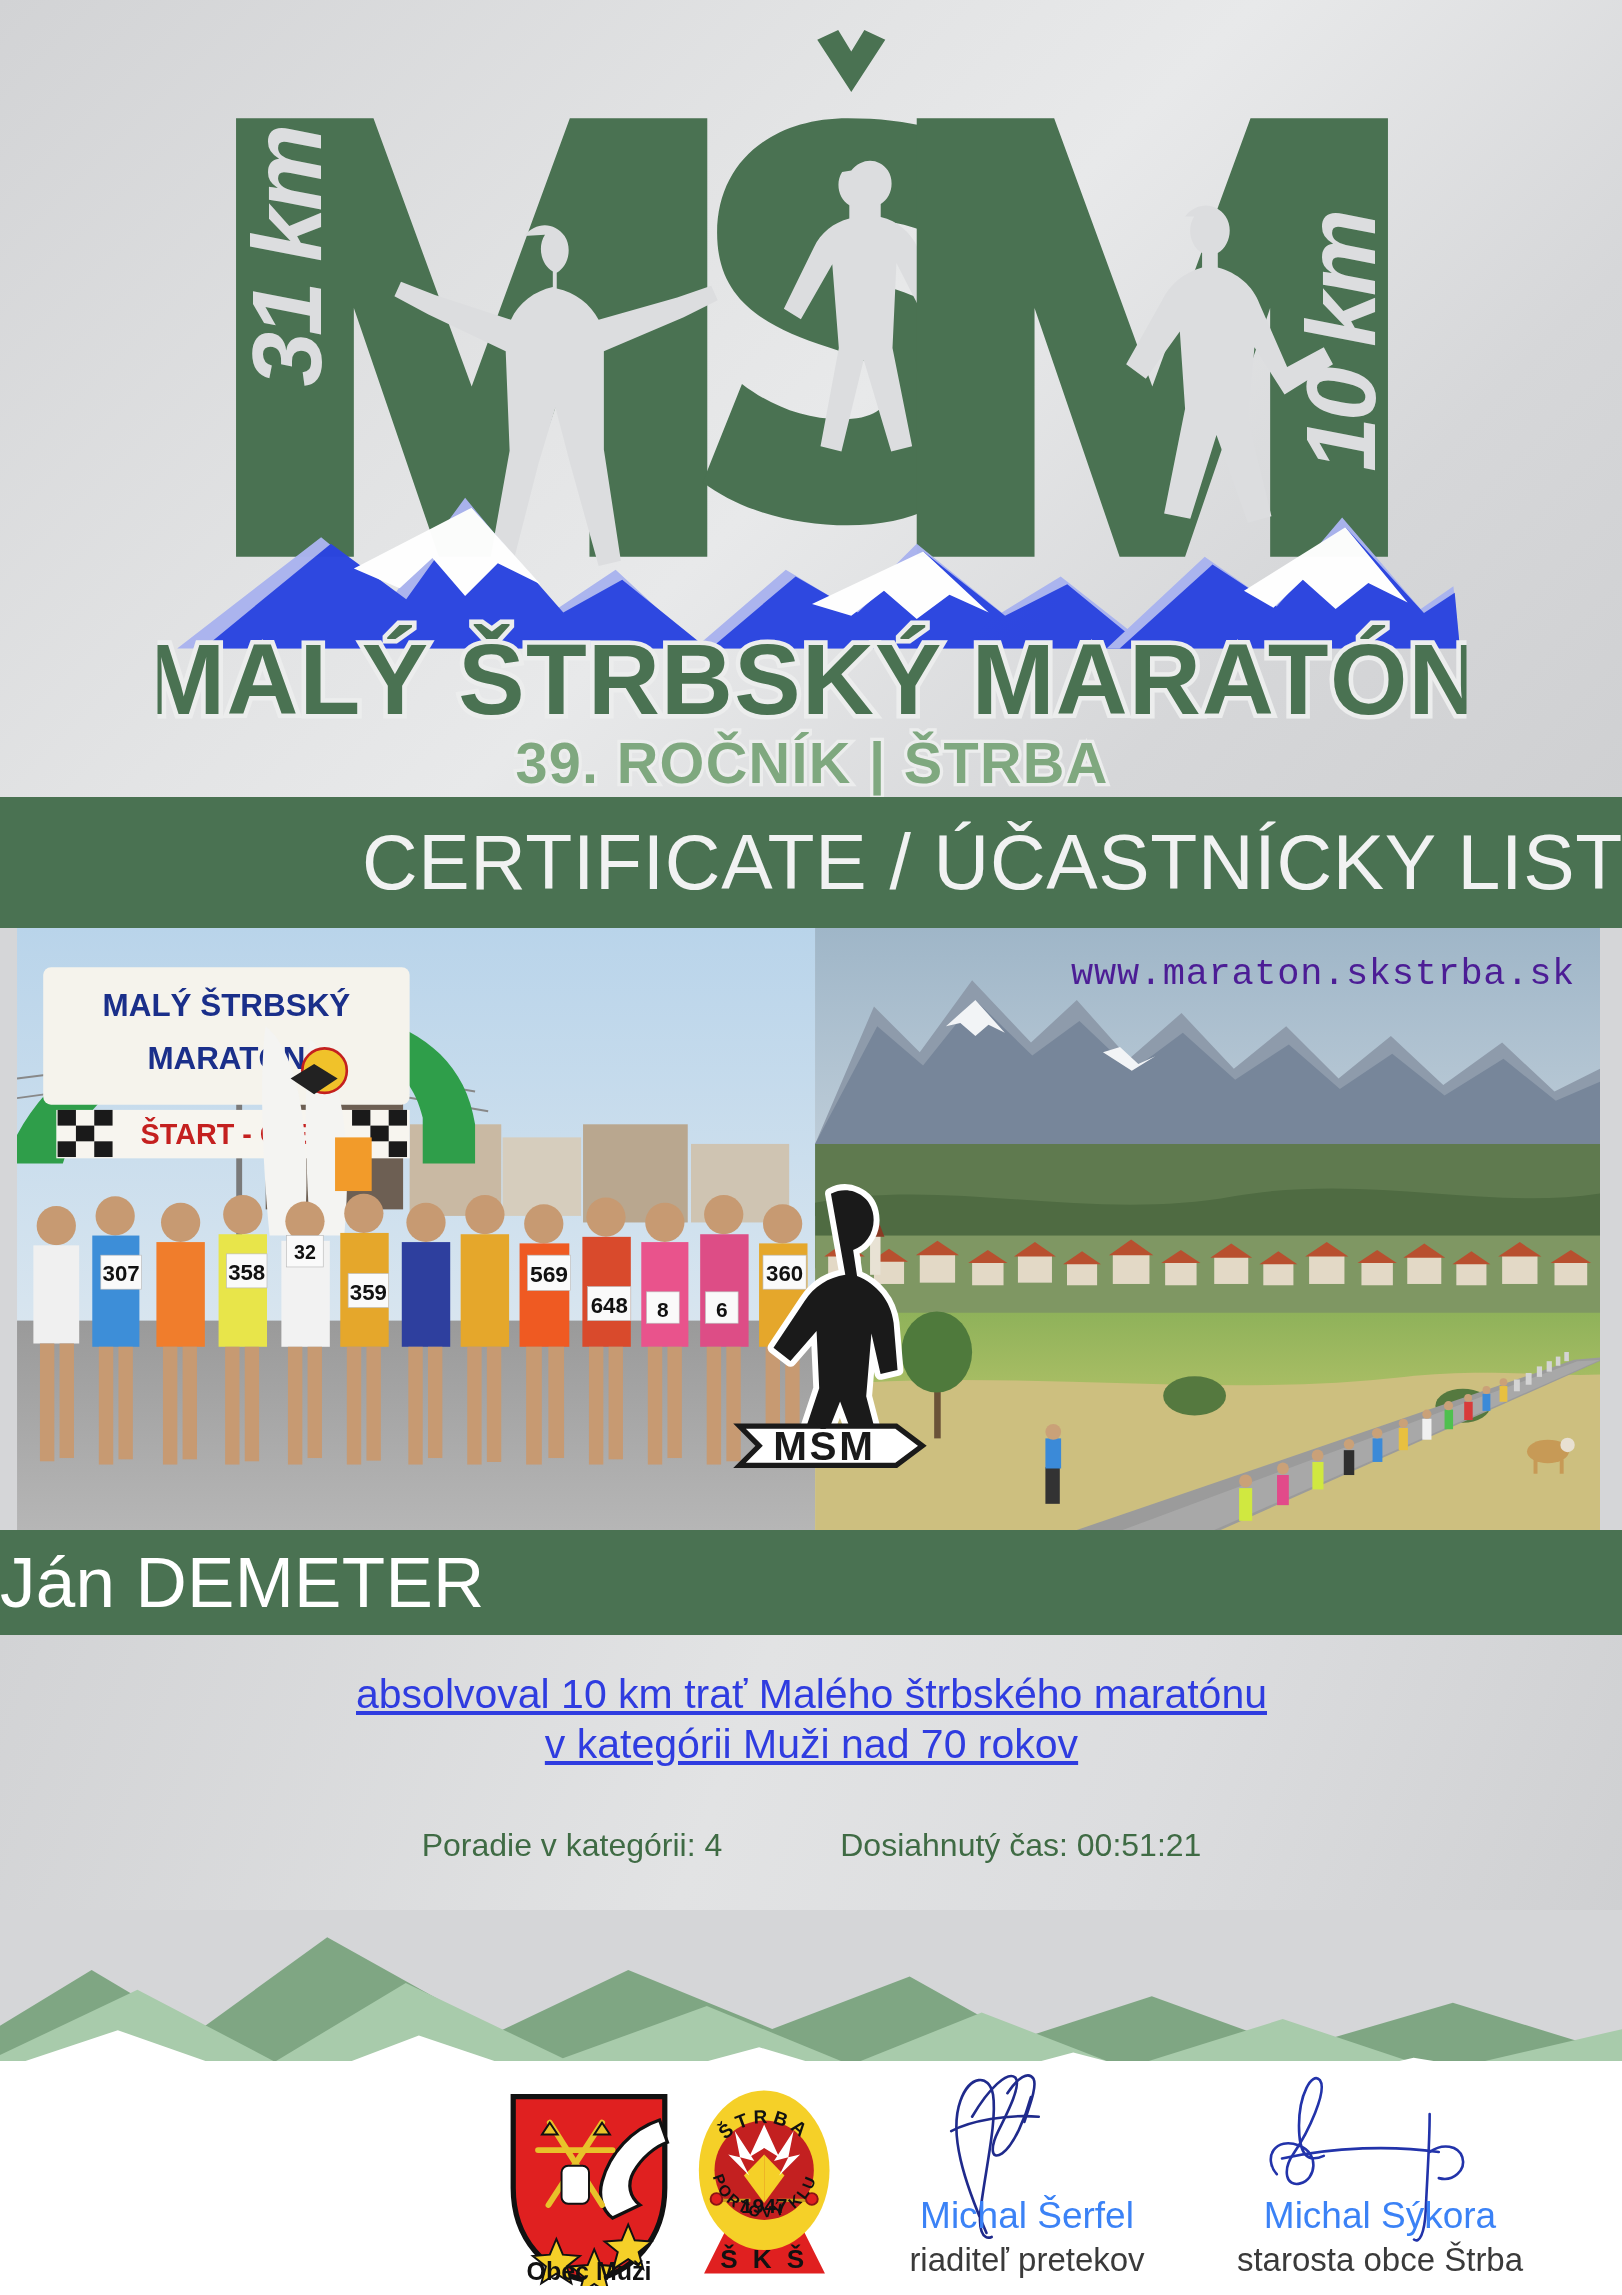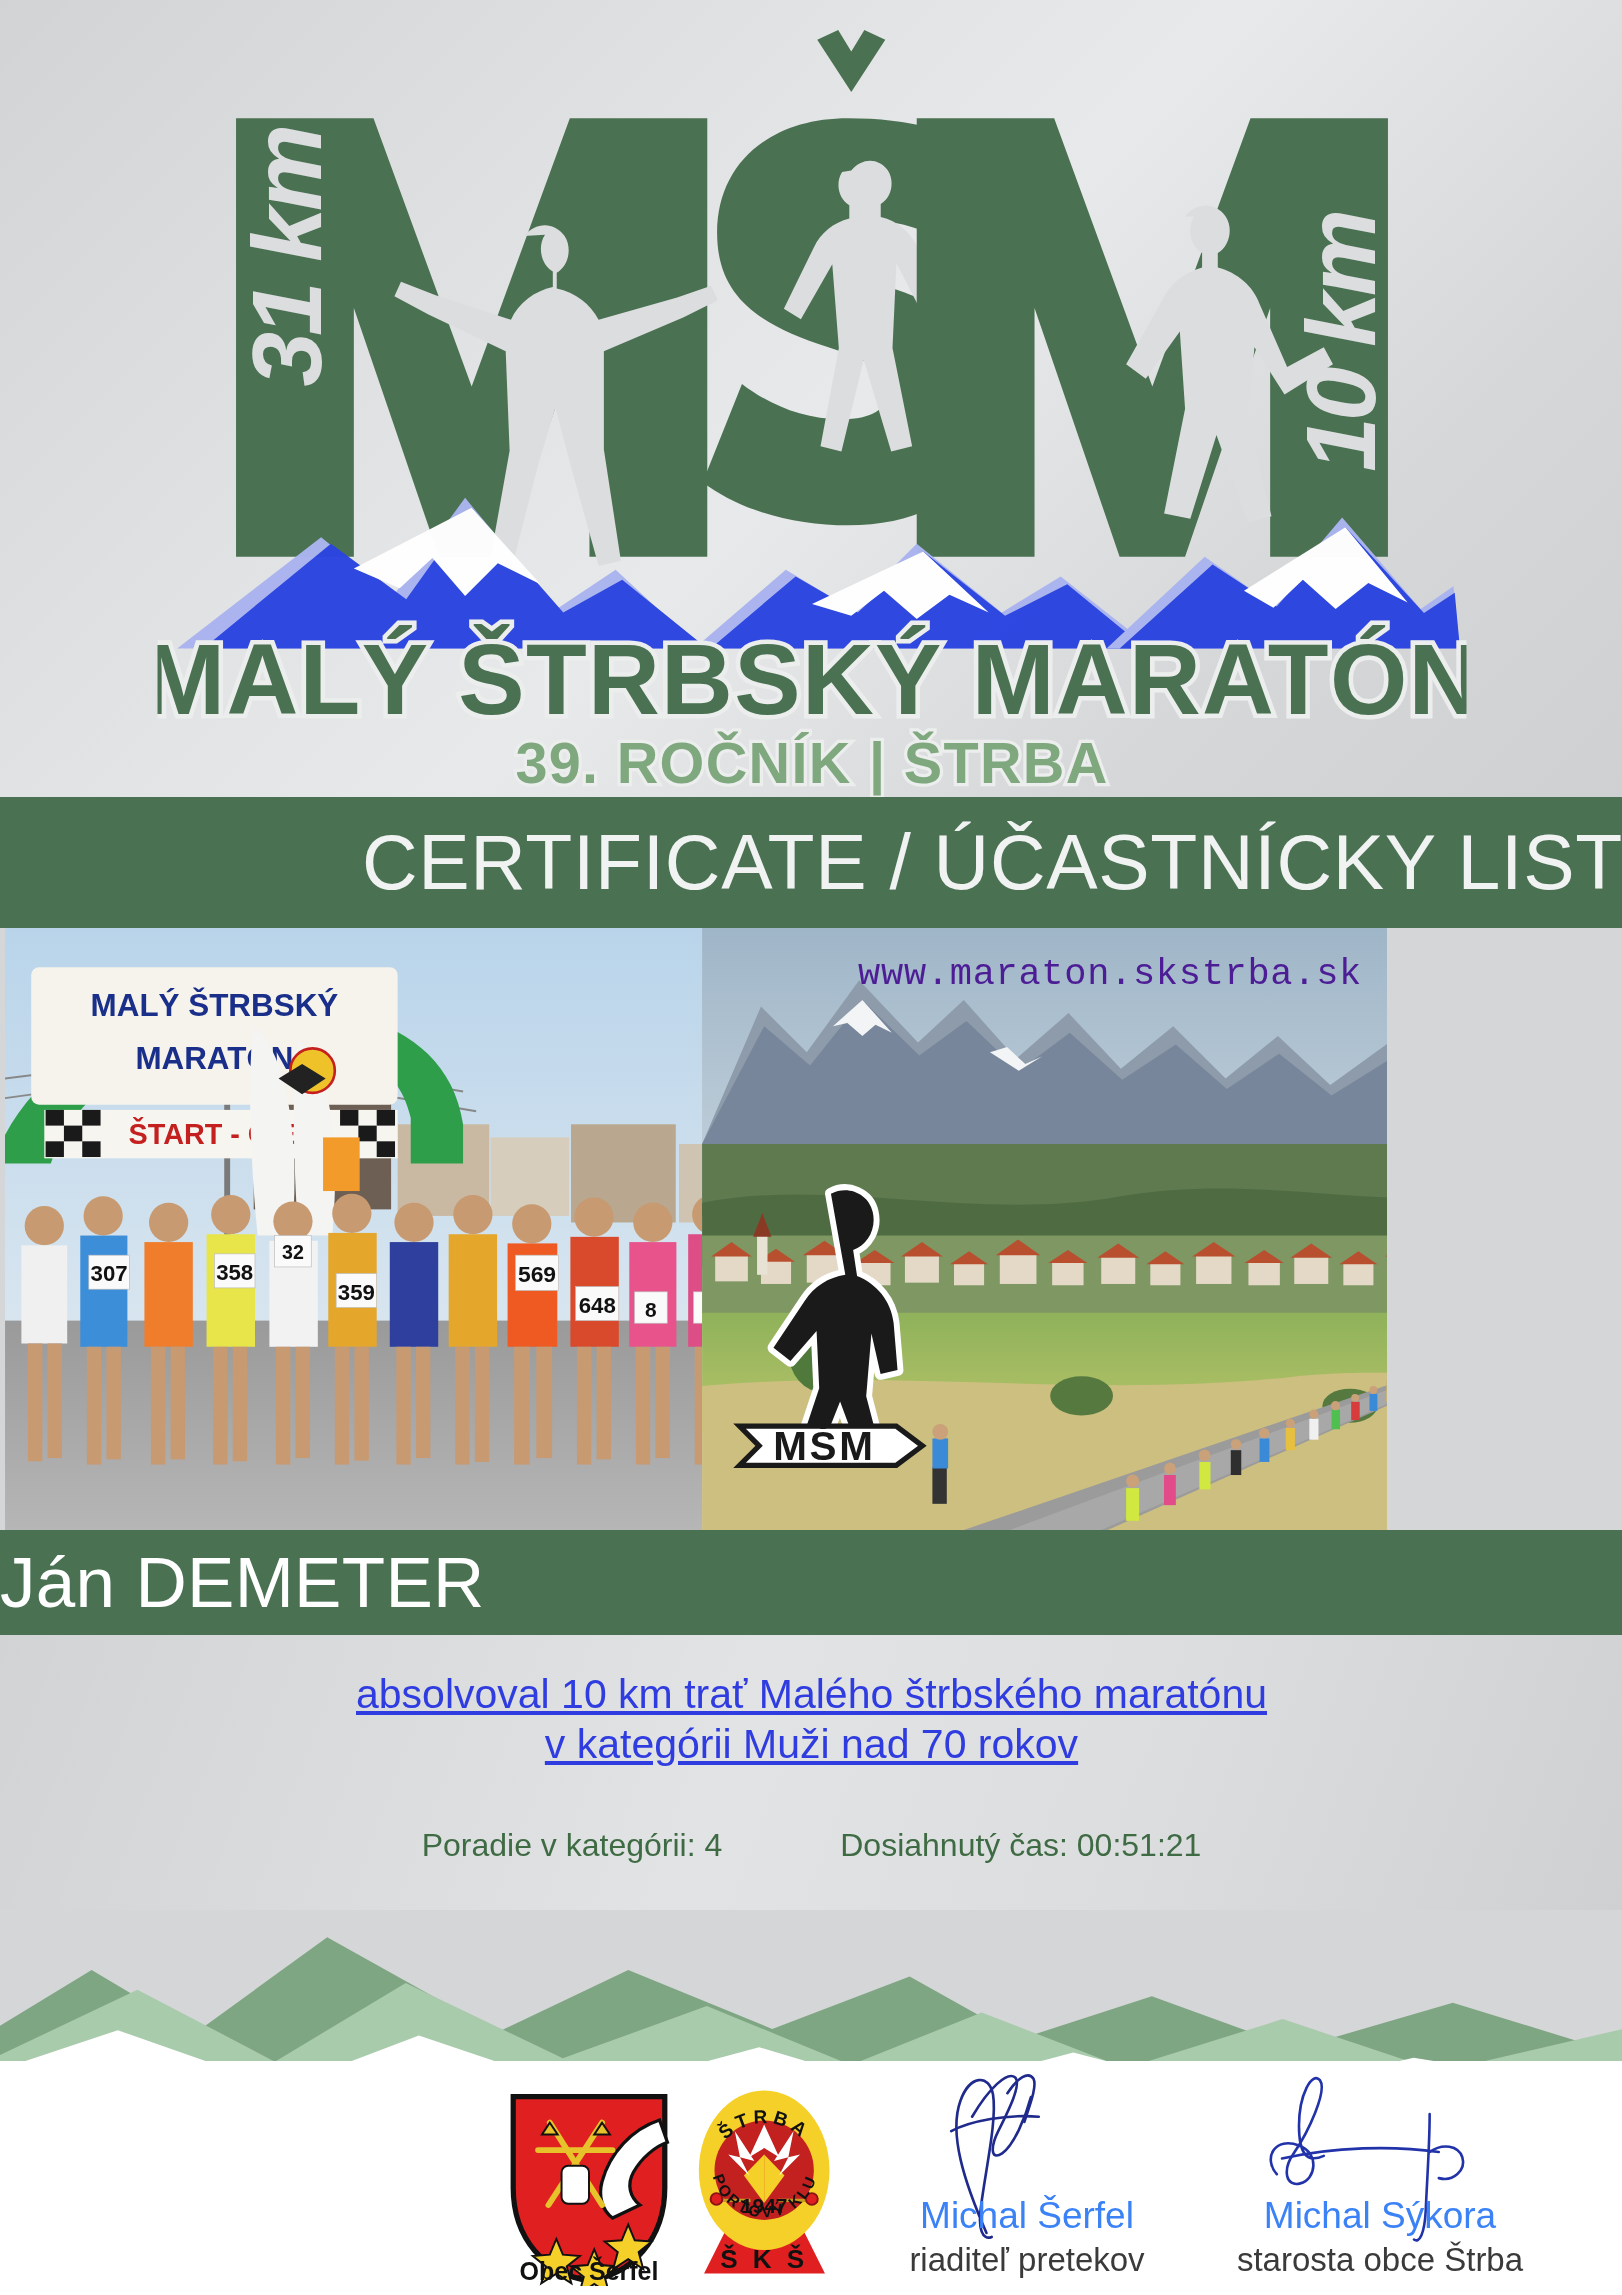--- a/index.html
+++ b/index.html
@@ -25,21 +25,21 @@
   .cert-band {
     position:absolute; left:0; top:797px; width:1623px; height:131px;
     background:#4a7252; display:flex; align-items:center; justify-content:flex-end;
   }
   .cert-band .cert-text {
     color:#f1f2f2; font-size:77px; font-weight:400; letter-spacing:0.7px;
     font-family:"Liberation Sans", sans-serif; white-space:nowrap;
   }
 
   
-  .photos { position:absolute; left:5px; top:928px; width:1382px; height:602px; display:flex; overflow:hidden; }
+  .photos { position:absolute; left:17px; top:928px; width:1583px; height:602px; display:flex; overflow:hidden; }
   .photo { position:relative; overflow:hidden; }
   .photo-left { width:818px; height:602px; }
   .photo-right { width:805px; height:602px; }
 
   .url-overlay {
     position:absolute; right:25px; top:25px; z-index:40;
     color:#4c1d95; font-size:37px; letter-spacing:0.7px;
     font-family:Liberation Mono, monospace;
   }
   .msm-badge { position:absolute; left:733px; top:1171px; width:222px; height:308px; z-index:45; }
@@ -501,21 +501,21 @@
           <g fill="#ffffff" stroke="#111" stroke-width="3">
             <rect x="88" y="116" width="42" height="58" rx="10"></rect>
           </g>
           <g fill="#f5d028" stroke="#111" stroke-width="3">
             <path d="M80,228 l10,24 l26,2 l-20,16 l7,26 l-23,-15 l-23,15 l7,-26 l-20,-16 l26,-2 Z"></path>
             <path d="M138,244 l10,24 l26,2 l-20,16 l7,26 l-23,-15 l-23,15 l7,-26 l-20,-16 l26,-2 Z"></path>
             <path d="M190,206 l10,24 l26,2 l-20,16 l7,26 l-23,-15 l-23,15 l7,-26 l-20,-16 l26,-2 Z"></path>
           </g>
         </svg>
       </div>
-      <span class="crest-label">Obec Šerfel</span>
+      <span class="crest-label">Obec Muži</span>
 
       <div class="sks">
         <svg width="141" height="196" viewBox="0 0 215 300">
           <defs>
             <path id="arcTop" d="M30,120 A80,80 0 0 1 185,120" fill="none"></path>
             <path id="arcBot" d="M28,140 A82,82 0 0 0 188,140" fill="none"></path>
           </defs>
           <path d="M60,200 L155,200 L200,290 L15,290 Z" fill="#e02020"></path>
           <ellipse cx="107" cy="132" rx="100" ry="122" fill="#f5d028"></ellipse>
           <circle cx="107" cy="132" r="76" fill="#c32020"></circle>

